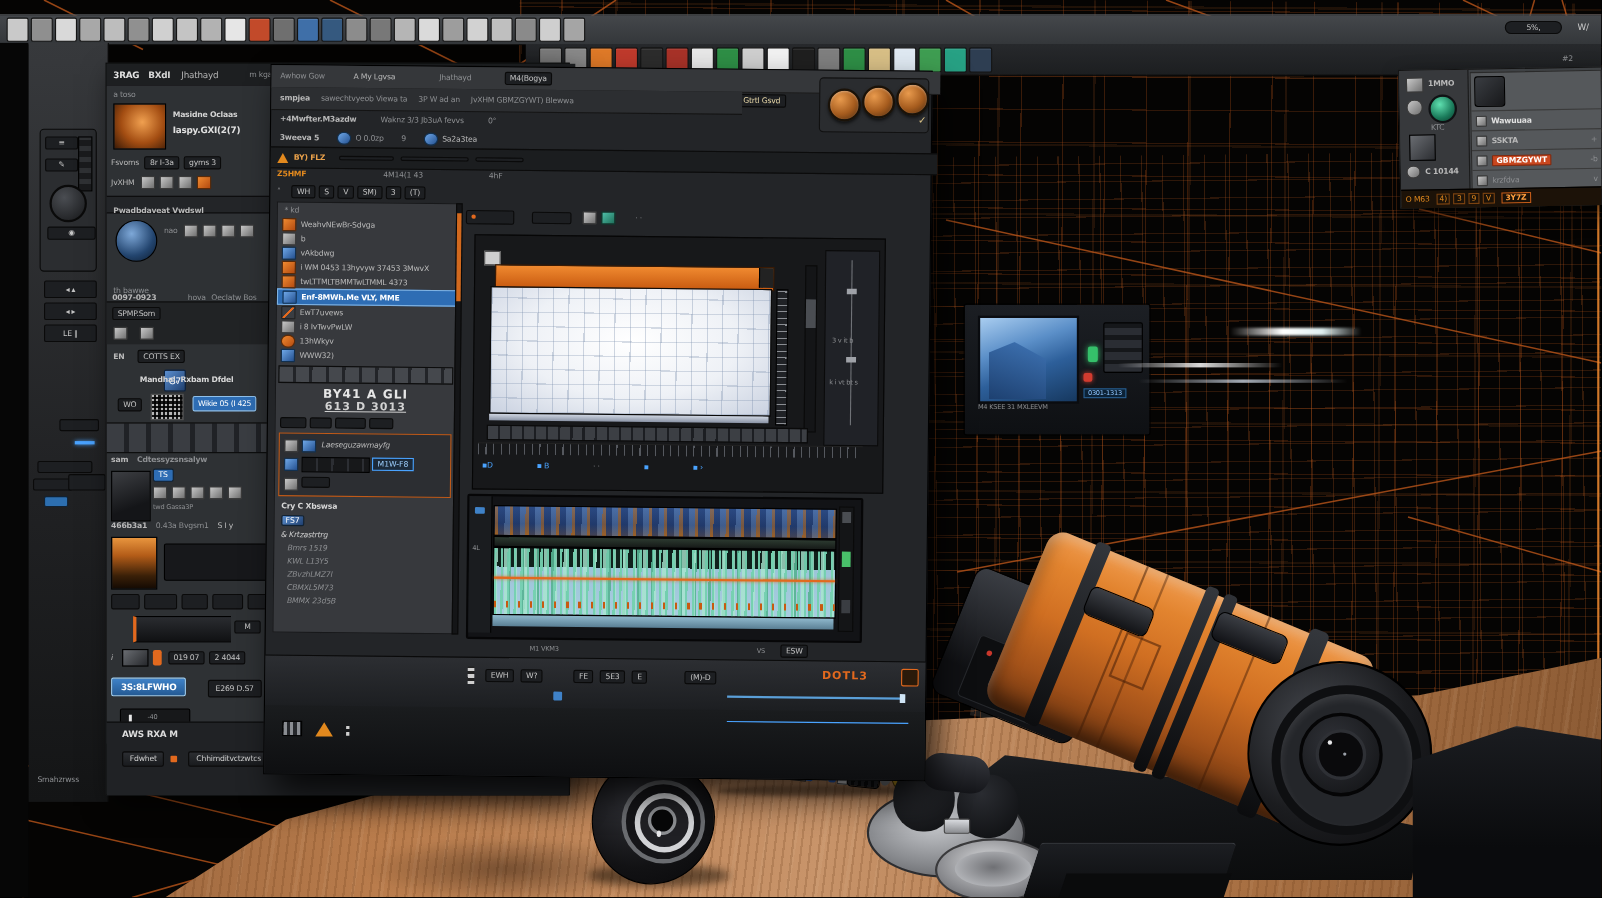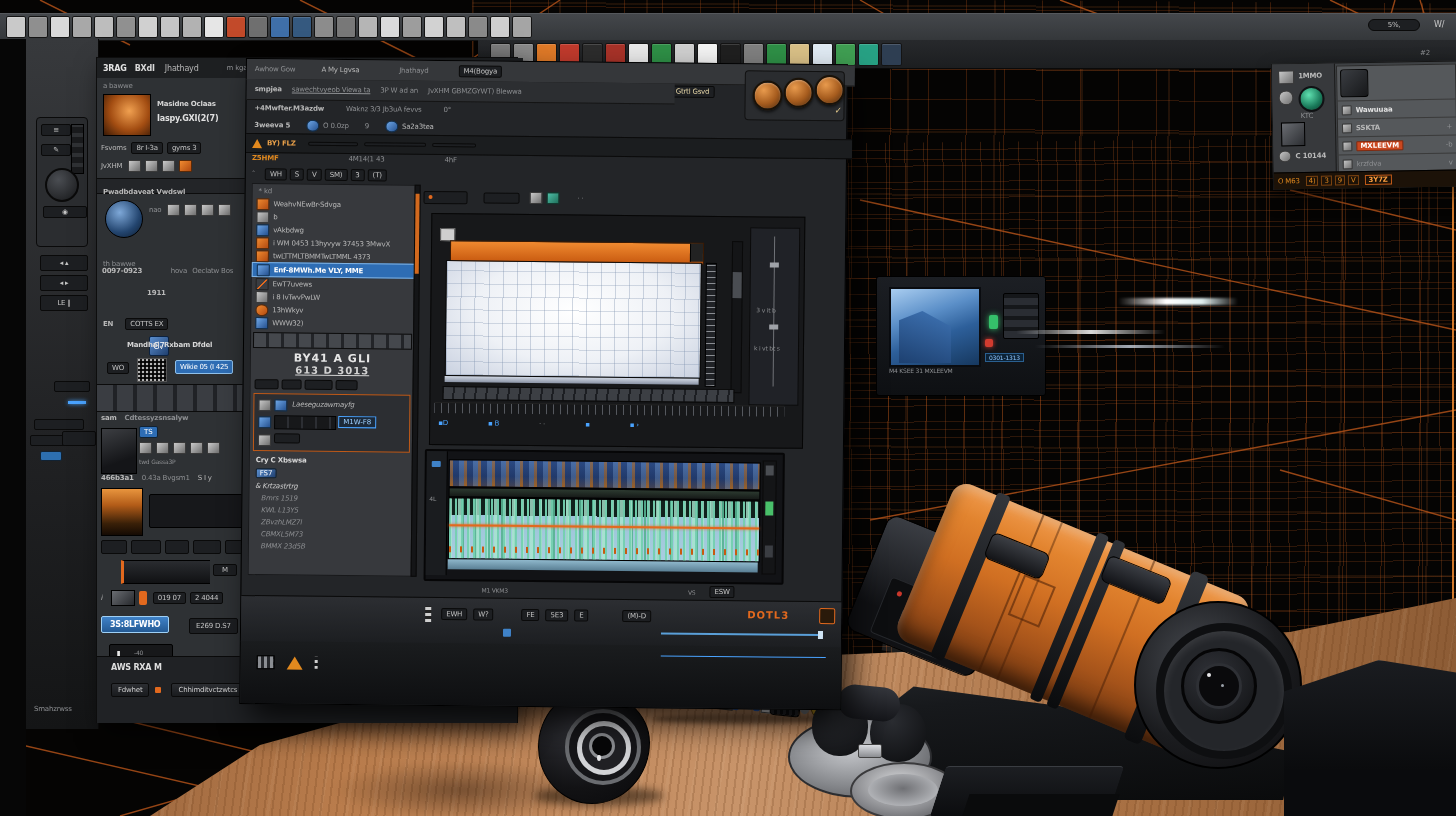--- a/index.html
+++ b/index.html
@@ -287,21 +287,21 @@
        background:#26282b;border:1px solid #0d0d0d;box-shadow:6px 10px 24px rgba(0,0,0,.6);">
 
     <div class="a r" style="left:0;top:0;width:420px;height:20px;background:#1d1f21;border-bottom:1px solid #0a0a0a;padding-left:6px;">
       <span class="tx8" style="font-weight:bold;color:#e3e3e3;margin-right:8px;">3RAG</span>
       <span class="tx8" style="font-weight:bold;color:#d8d8d8;margin-right:10px;text-align:center;">BXdI</span>
       <span class="tx8" style="color:#b5b5b5;">Jhathayd</span>
       <span class="tx dim" style="margin-left:28px;">m kgaqos</span>
     </div>
 
     <div class="a" style="left:0;top:20px;width:150px;height:598px;background:#2e3134;border-right:1px solid #141414;">
-      <div class="a tx dim" style="left:6px;top:4px;">a bawwe</div>
+      <div class="a tx dim" style="left:6px;top:4px;">a toso</div>
 
       <div class="a" style="left:6px;top:16px;width:46px;height:40px;border:1px solid #000;
            background:radial-gradient(circle at 55% 40%,#f0a050,#a34d12 55%,#3a1a06);"></div>
       <div class="a tx" style="left:60px;top:22px;font-weight:bold;color:#d5d5d5;">Masidne Oclaas</div>
       <div class="a tx8" style="left:60px;top:36px;font-weight:bold;color:#e0e0e0;">Iaspy.GXI(2(7)</div>
 
       <div class="a r" style="left:4px;top:62px;width:142px;height:16px;">
         <span class="tx" style="margin-right:5px;">Fsvoms</span>
         <span class="chip" style="margin-right:4px;">8r I-3a</span>
         <span class="chip">gyms 3</span>
@@ -328,20 +328,25 @@
       </div>
 
       <div class="a r" style="left:5px;top:166px;width:142px;">
         <span class="tx" style="font-weight:bold;margin-right:5px;">0097-0923</span>
         <span class="tx" style="font-weight:bold;margin-right:5px;margin-top:45px;">1911</span>
         <span class="tx dim" style="margin-right:5px;">hova</span>
         <span class="tx dim">Oeclatw  Bos</span>
       </div>
       <div class="a tx dim" style="left:6px;top:182px;">th bawwe</div>
 
+      <div class="a" style="left:0;top:196px;width:150px;height:38px;background:#212325;border-top:1px solid #0c0c0c;">
+        <span class="a chip" style="left:5px;top:4px;">SPMP.Som</span>
+        <span class="a icbx ic-grey" style="left:6px;top:22px;"></span>
+        <span class="a icbx ic-grey" style="left:30px;top:22px;"></span>
+      </div>
       <div class="a r" style="left:6px;top:240px;">
         <span class="tx" style="font-weight:bold;margin-right:12px;">EN</span>
         <span class="chip">COTTS EX</span>
       </div>
 
       <div class="a" style="left:6px;top:258px;width:18px;height:18px;
            background:linear-gradient(135deg,#5b8fd0,#1f3f6f);border:1px solid #0c2240;border-radius:2px;
            font-size:8px;font-weight:normal;color:#fff;display:flex;align-items:center;justify-content:center;margin-left:46px;">G7</div>
       <div class="a tx" style="left:30px;top:263px;font-weight:bold;color:#d8d8d8;">Mandhal, Rxbam  Dfdel</div>
 
@@ -437,21 +442,21 @@
 
     <div class="a" style="left:498px;top:6px;width:98px;height:48px;background:#2a2c2f;border:1px solid #111;border-radius:4px;"></div>
     <div class="a knob" style="left:506px;top:16px;"></div>
     <div class="a knob" style="left:537px;top:13px;"></div>
     <div class="a knob" style="left:568px;top:10px;"></div>
     <div class="a" style="left:588px;top:40px;width:8px;height:8px;color:#e2c88a;font-size:9px;">✓</div>
     <div class="a chip" style="left:424px;top:22px;color:#e8d8a8;">Gtrtl Gsvd</div>
 
     <div class="a r" style="left:0;top:20px;width:420px;height:20px;background:#2c2e31;border-bottom:1px solid #141414;padding-left:8px;">
       <span class="tx" style="margin-right:10px;font-weight:bold;">smpjea</span>
-      <span class="tx dim" style="margin-right:10px;text-decoration:underline;">sawechtvyeob Viewa ta</span>
+      <span class="tx dim" style="margin-right:10px;">sawechtvyeob Viewa ta</span>
       <span class="tx dim" style="margin-right:10px;">3P  W  ad  an</span>
       <span class="tx dim">JvXHM  GBMZGYWT)  Blewwa</span>
     </div>
 
     <div class="a r" style="left:0;top:40px;width:480px;height:18px;padding-left:8px;">
       <span class="tx" style="font-weight:bold;margin-right:22px;">+4Mwfter.M3azdw</span>
       <span class="tx dim" style="margin-right:22px;">Waknz 3/3 Jb3uA fevvs</span>
       <span class="tx dim">0°</span>
     </div>
 
@@ -714,21 +719,21 @@
       <div class="r" style="height:17px;border-top:1px solid #3a3a3a;padding:0 4px;justify-content:space-between;">
         <span class="r">
             <span class="icbx ic-grey" style="width:8px;height:8px;"></span>
         <span class="tx" style="font-weight:bold;">SSKTA</span>
           </span>
         <span class="tx dim">+</span>
         </div>
       <div class="r" style="height:17px;border-top:1px solid #3a3a3a;padding:0 4px;justify-content:space-between;">
         <span class="r">
             <span class="icbx ic-grey" style="width:8px;height:8px;"></span>
-        <span style="background:#c9471f;border:1px solid #7f2a10;color:#fff;font-size:7px;font-weight:bold;padding:0 3px;border-radius:1px;">MXLEEVM</span>
+        <span style="background:#c9471f;border:1px solid #7f2a10;color:#fff;font-size:7px;font-weight:bold;padding:0 3px;border-radius:1px;">GBMZGYWT</span>
           </span>
         <span class="tx dim">-b</span>
         </div>
       <div class="r" style="height:17px;border-top:1px solid #3a3a3a;padding:0 4px;justify-content:space-between;">
         <span class="r">
             <span class="icbx ic-grey" style="width:8px;height:8px;"></span>
         <span class="tx dim">krzfdva</span>
           </span>
         <span class="tx dim">v</span>
         </div>

